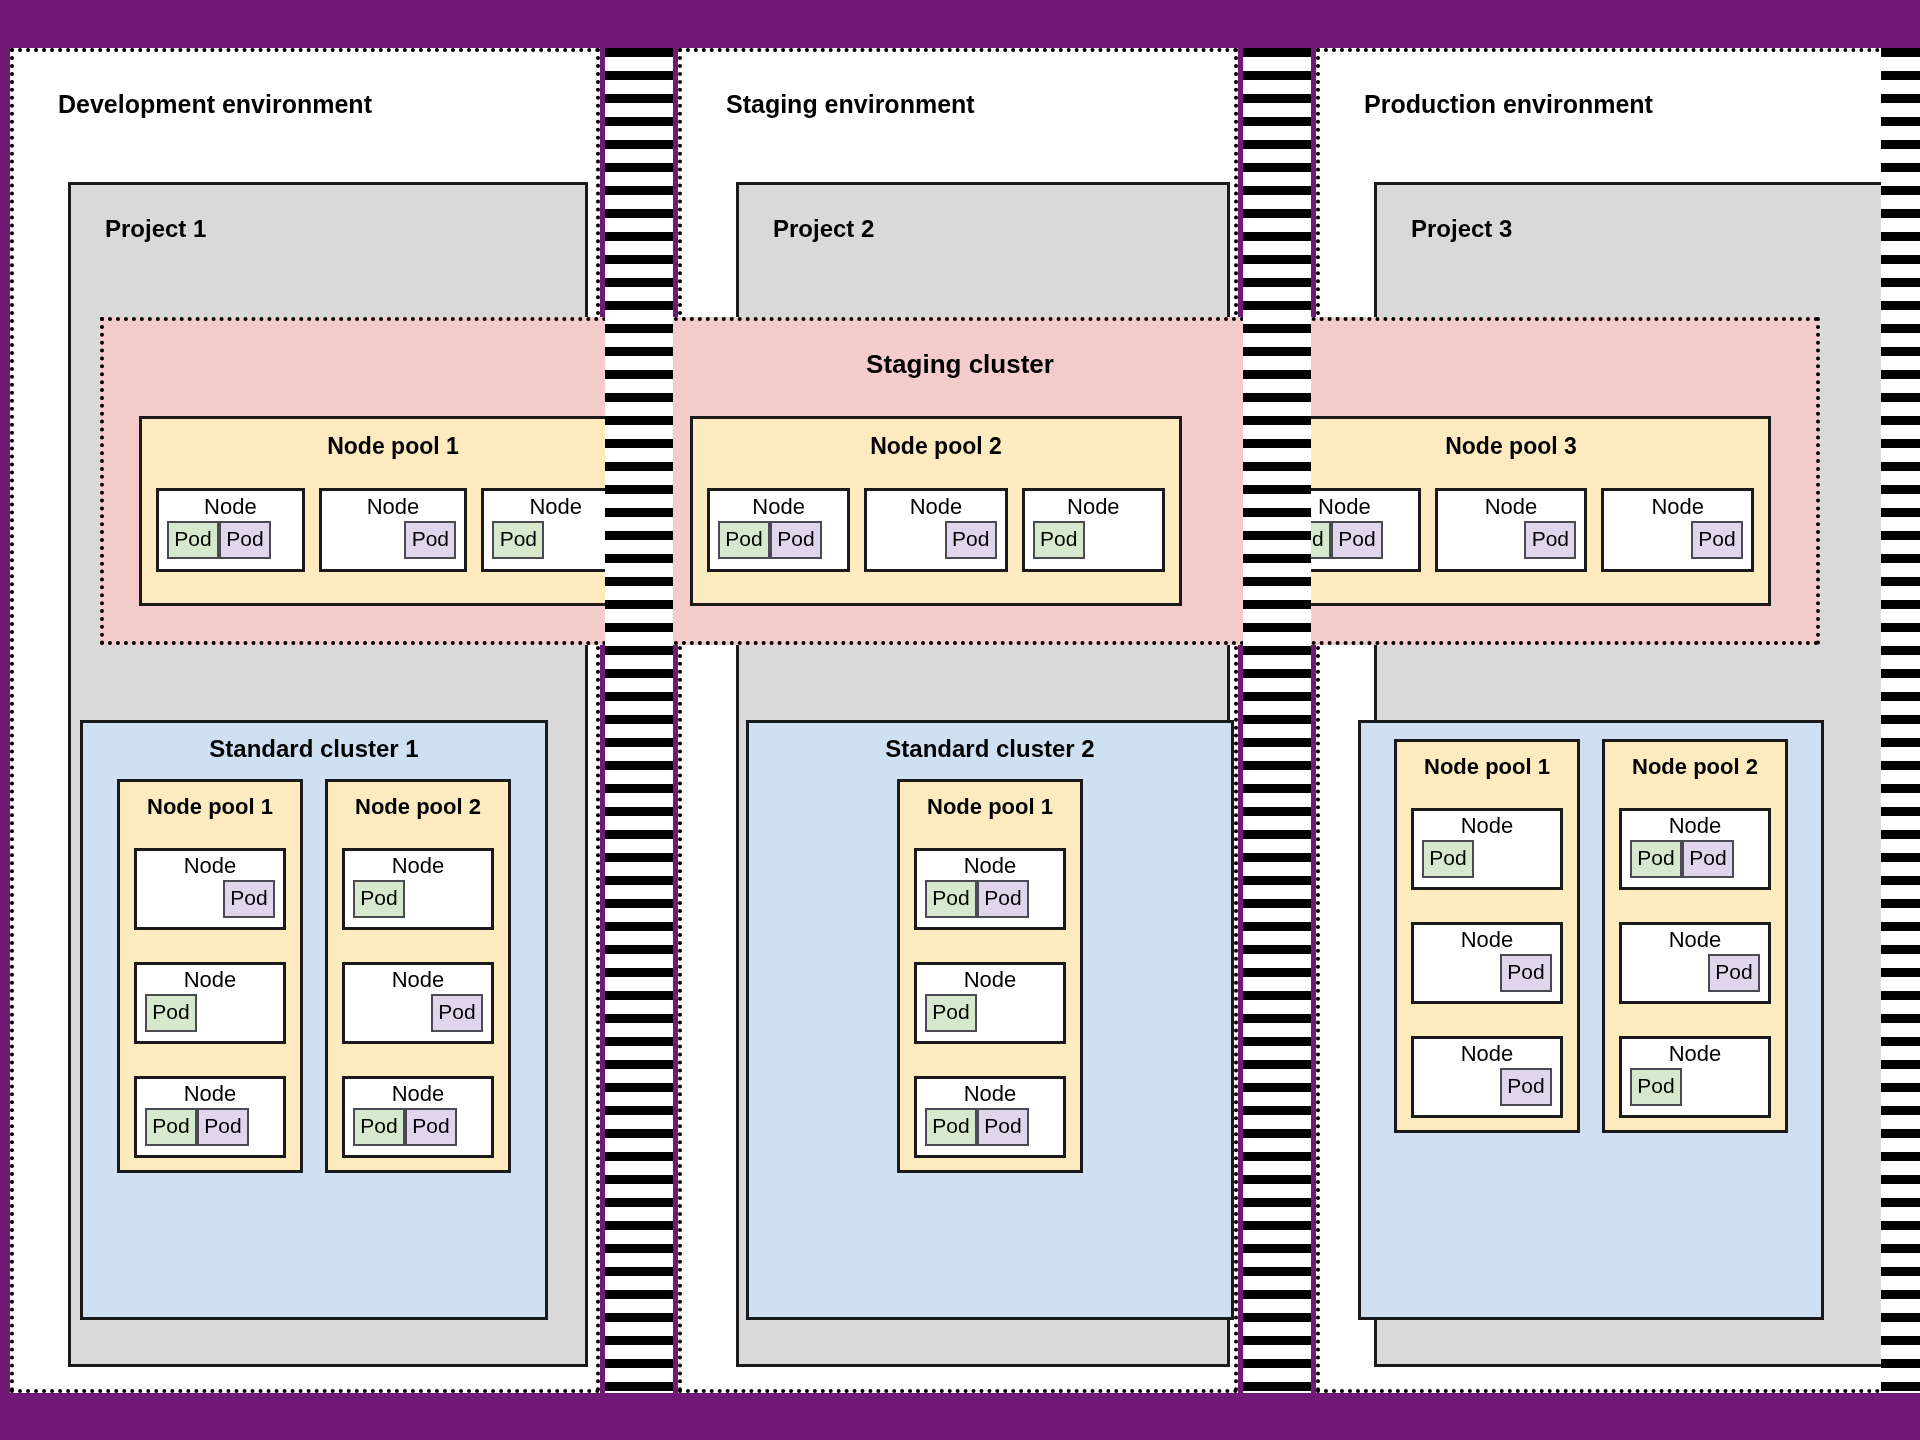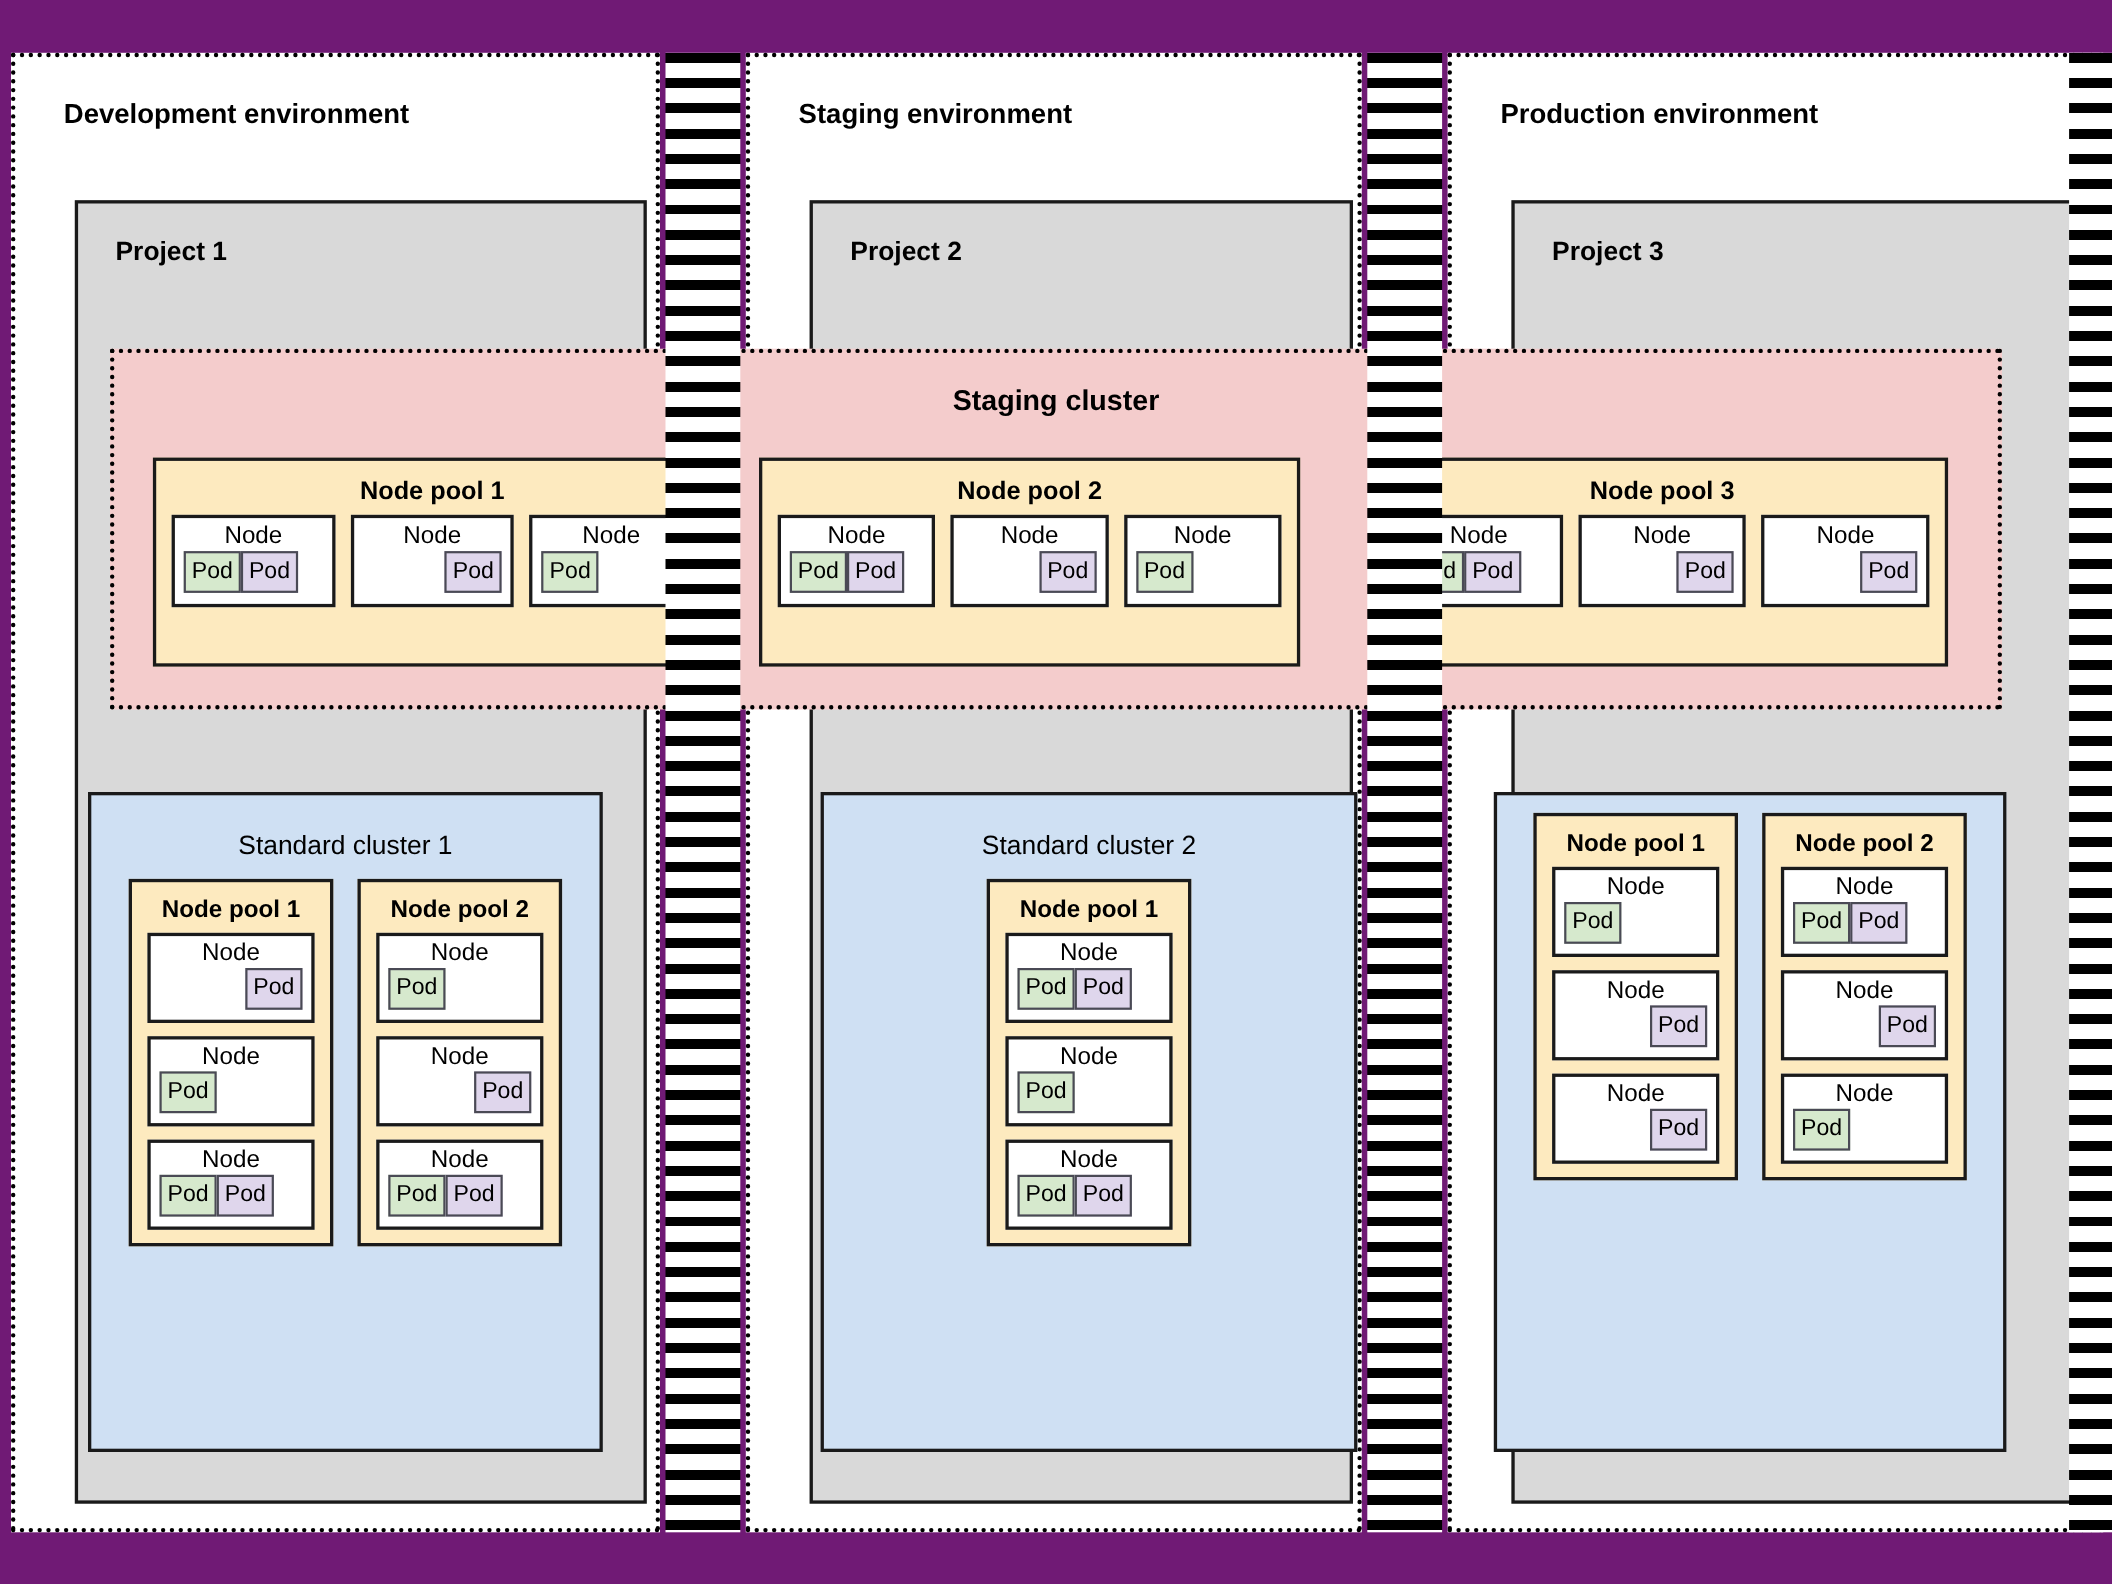--- a/index.html
+++ b/index.html
@@ -130,20 +130,21 @@
   
   .node {
     background: #ffffff;
     border: 3px solid #1a1a1a;
     flex: 1 1 0;
     min-width: 0;
     display: flex;
     flex-direction: column;
     align-items: center;
     padding: 4px 8px 10px 8px;
+    margin-top: 20px;
   }
   .node-label {
     font-size: 22px;
     color: #000000;
     line-height: 1.05;
     margin-bottom: 3px;
   }
   .pod-row {
     display: flex;
     gap: 0;
@@ -171,23 +172,23 @@
     background: #cfe0f3;
     border: 3px solid #1a1a1a;
   }
   #std-0 { left: 80px;   top: 720px; width: 468px; height: 600px; }
   #std-1 { left: 746px;  top: 720px; width: 488px; height: 600px; }
   #std-2 { left: 1358px; top: 720px; width: 466px; height: 600px; }
 
   .std-title {
     text-align: center;
     font-size: 24px;
-    font-weight: normal;
-    color: #000000;
-    padding-top: 32px;
+    font-weight: bold;
+    color: #000000;
+    padding-top: 12px;
   }
 
   .std-pools {
     display: flex;
     gap: 22px;
     padding: 16px 22px 20px 22px;
     justify-content: center;
   }
   .std-pool {
     background: #fdeabf;

